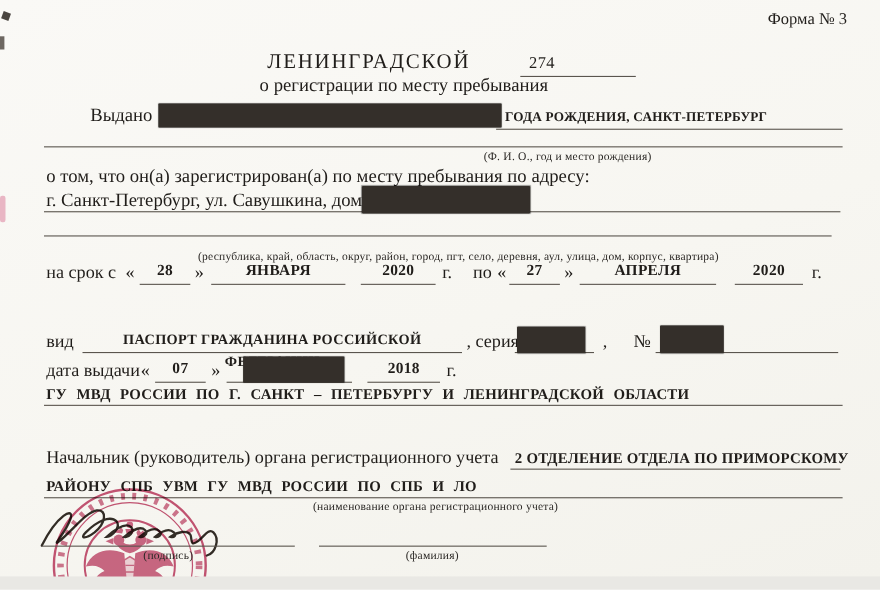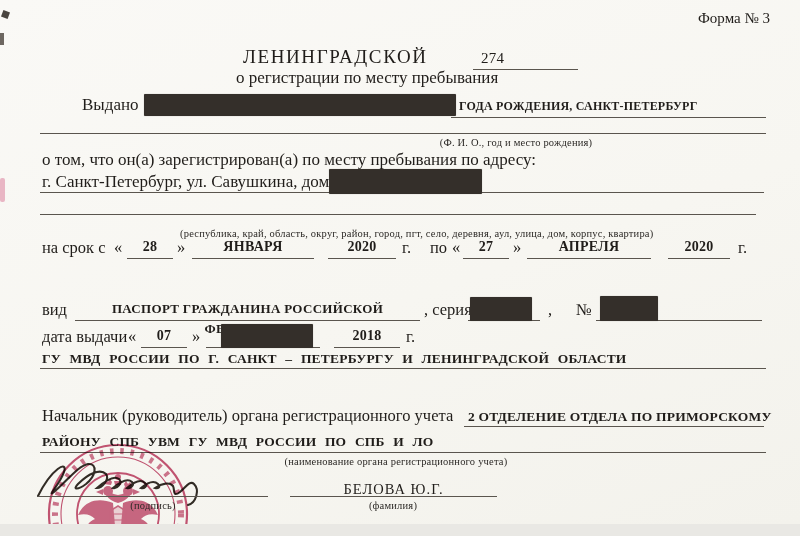--- a/index.html
+++ b/index.html
@@ -132,17 +132,16 @@
     </g>
   </svg>
 
   <svg class="sig-svg" style="left:34px;top:458px;" width="178" height="50" viewBox="0 0 178 50">
     <path d="M 4,38 C 18,10 34,2 30,14 C 26,26 12,40 20,34 C 34,22 44,8 54,6 C 64,5 62,18 52,26 C 44,32 38,32 44,26 C 54,16 66,10 72,16 C 76,21 68,30 63,30 C 72,22 80,17 85,21 C 89,25 83,31 79,30 C 86,24 94,20 98,24 C 101,27 96,31 93,30 C 100,24 107,21 111,25 C 114,28 110,31 107,30 C 113,25 120,22 124,26 C 127,29 124,31 121,30 C 128,25 136,24 139,28 C 141,31 138,40 146,34 C 152,29 156,22 160,26 C 166,32 162,45 154,47" fill="none" stroke="#332d27" stroke-width="2.1" stroke-linecap="round"></path>
   </svg>
 
   <div class="rule" style="left:38px;top:496px;width:230px;"></div>
   <div class="cap" style="left:98px;top:500px;width:110px;">(подпись)</div>
 
-  <div class="abs" style="left:290px;top:481px;width:207px;text-align:center;font-size:14.5px;letter-spacing:1px;">БЕЛОВА  Ю.Г.</div>
   <div class="rule" style="left:290px;top:496px;width:207px;"></div>
   <div class="cap" style="left:338px;top:500px;width:110px;">(фамилия)</div>
 
 </div>
 
 </body></html>

